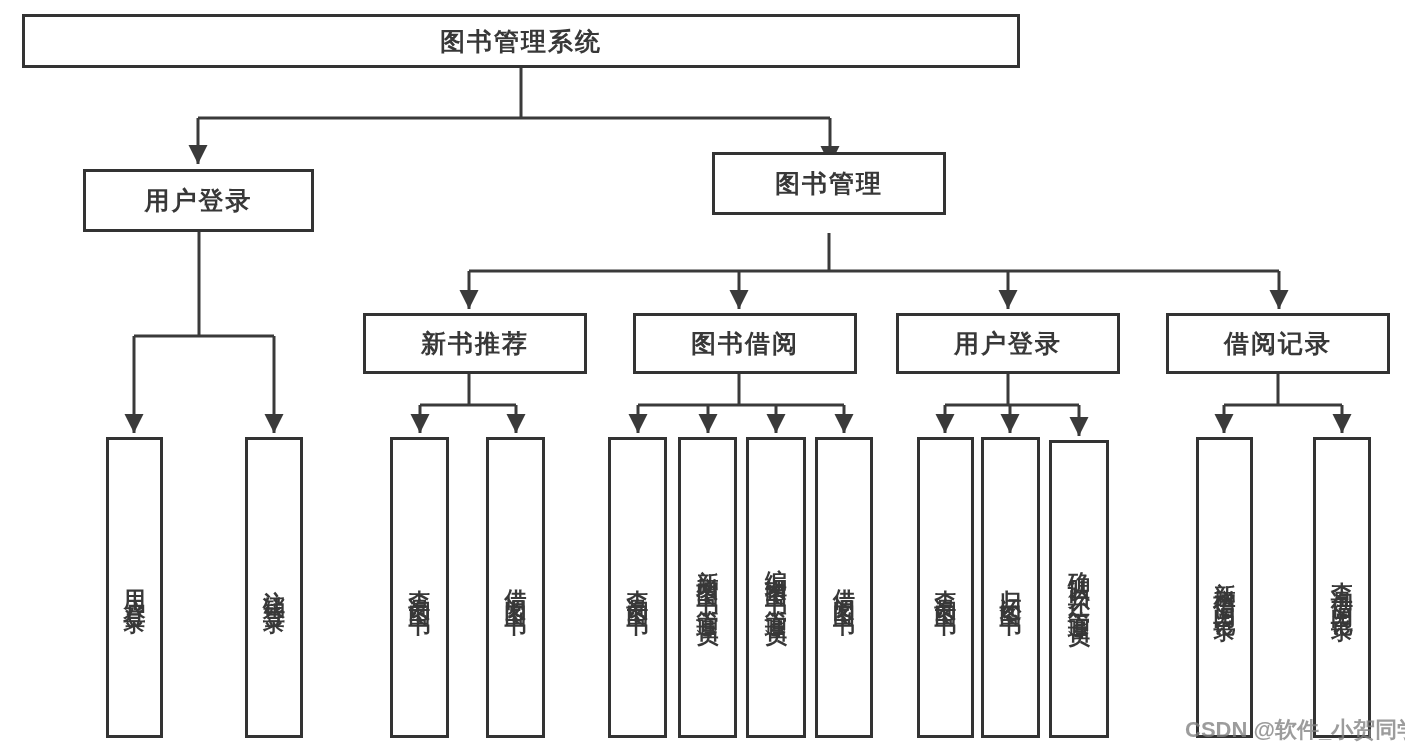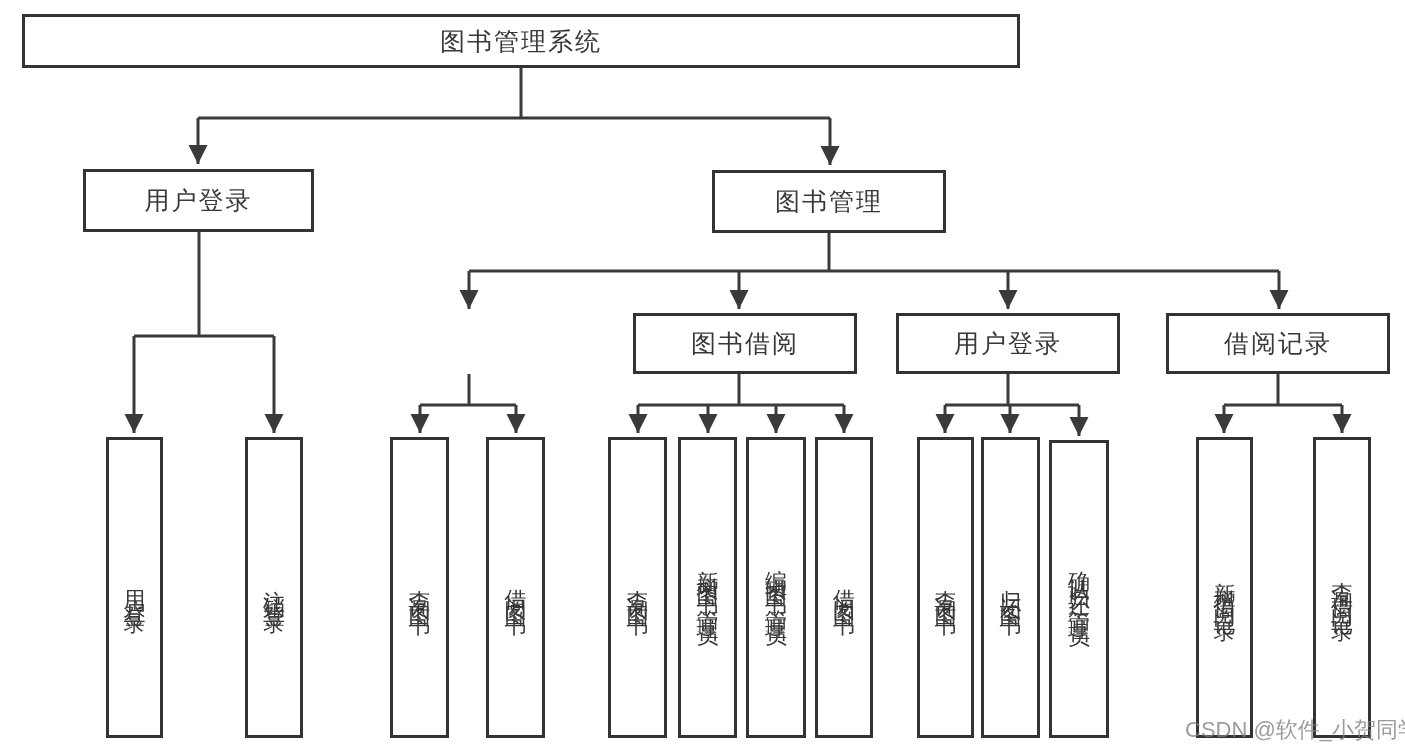--- a/index.html
+++ b/index.html
@@ -7,20 +7,21 @@
     padding: 0;
     background: #ffffff;
     font-family: "Liberation Sans", sans-serif;
   }
   .canvas {
     position: relative;
     width: 1405px;
     height: 747px;
     background: #ffffff;
     overflow: hidden;
+    font-weight: bold;
   }
   .edges {
     position: absolute;
     left: 0;
     top: 0;
     z-index: 1;
   }
   .hnode {
     position: absolute;
     box-sizing: border-box;
@@ -112,24 +113,27 @@
     </g>
   </svg>
 
   <div class="hnode" style="left:22px;top:14px;width:998px;height:54px">
     <span>图书管理系统</span>
   </div>
 
   <div class="hnode" style="left:83px;top:169px;width:231px;height:63px">
     <span>用户登录</span>
   </div>
-  <div class="hnode" style="left:712px;top:170px;width:234px;height:63px">
+  <div class="hnode" style="left:712px;top:152px;width:234px;height:63px">
     <span>图书管理</span>
   </div>
 
+  <div class="hnode" style="left:363px;top:313px;width:224px;height:61px">
+    <span>新书推荐</span>
+  </div>
   <div class="hnode" style="left:633px;top:313px;width:224px;height:61px">
     <span>图书借阅</span>
   </div>
   <div class="hnode" style="left:896px;top:313px;width:224px;height:61px">
     <span>用户登录</span>
   </div>
   <div class="hnode" style="left:1166px;top:313px;width:224px;height:61px">
     <span>借阅记录</span>
   </div>
 

